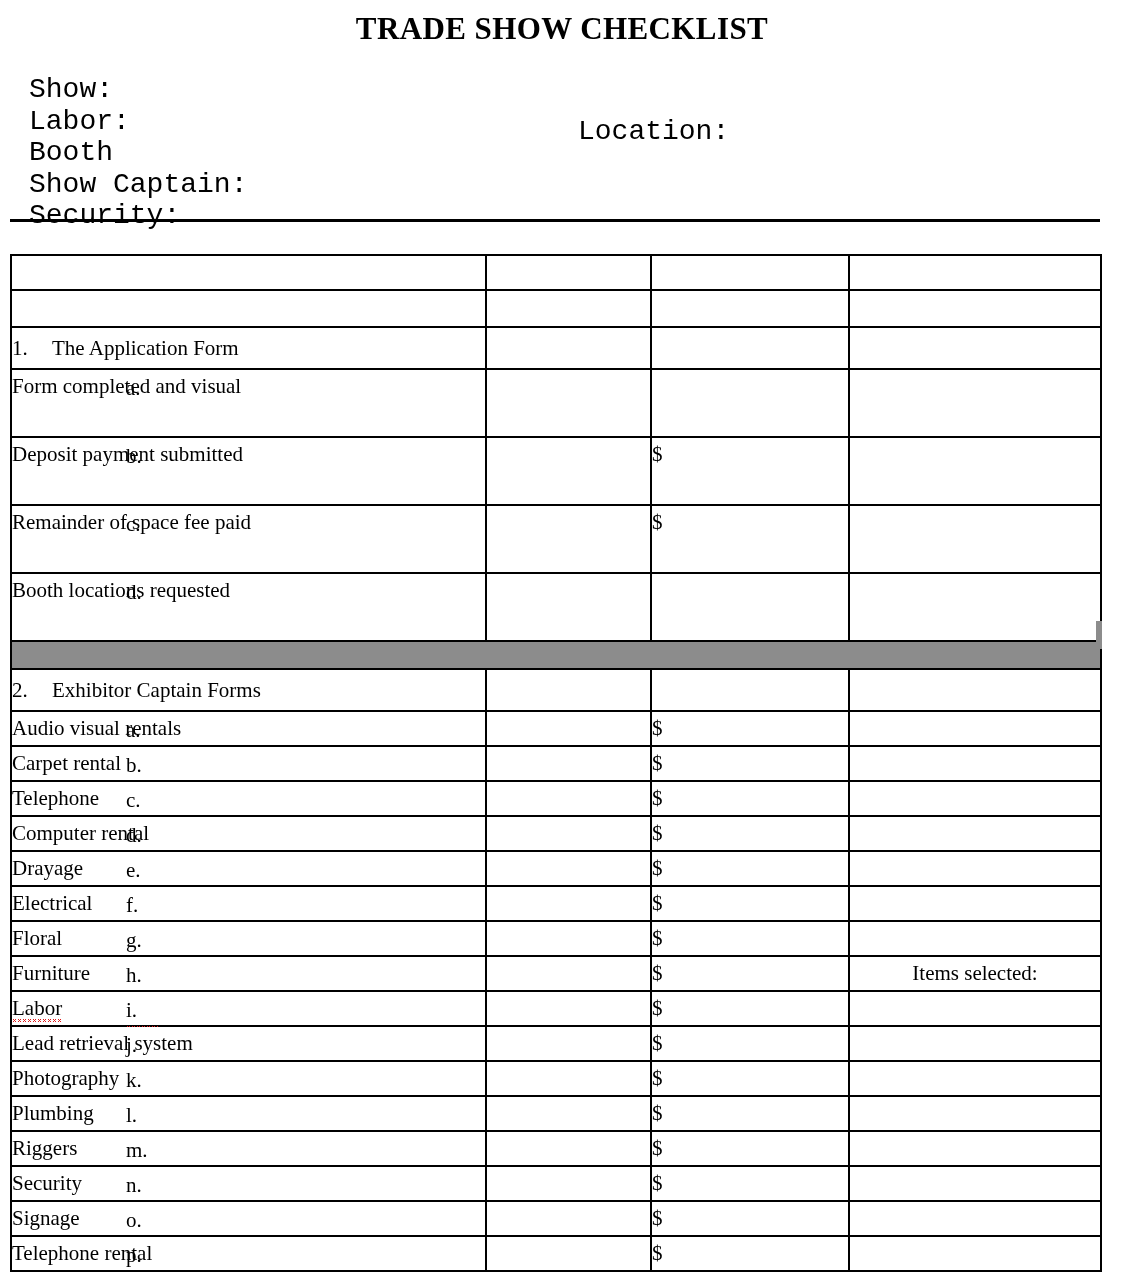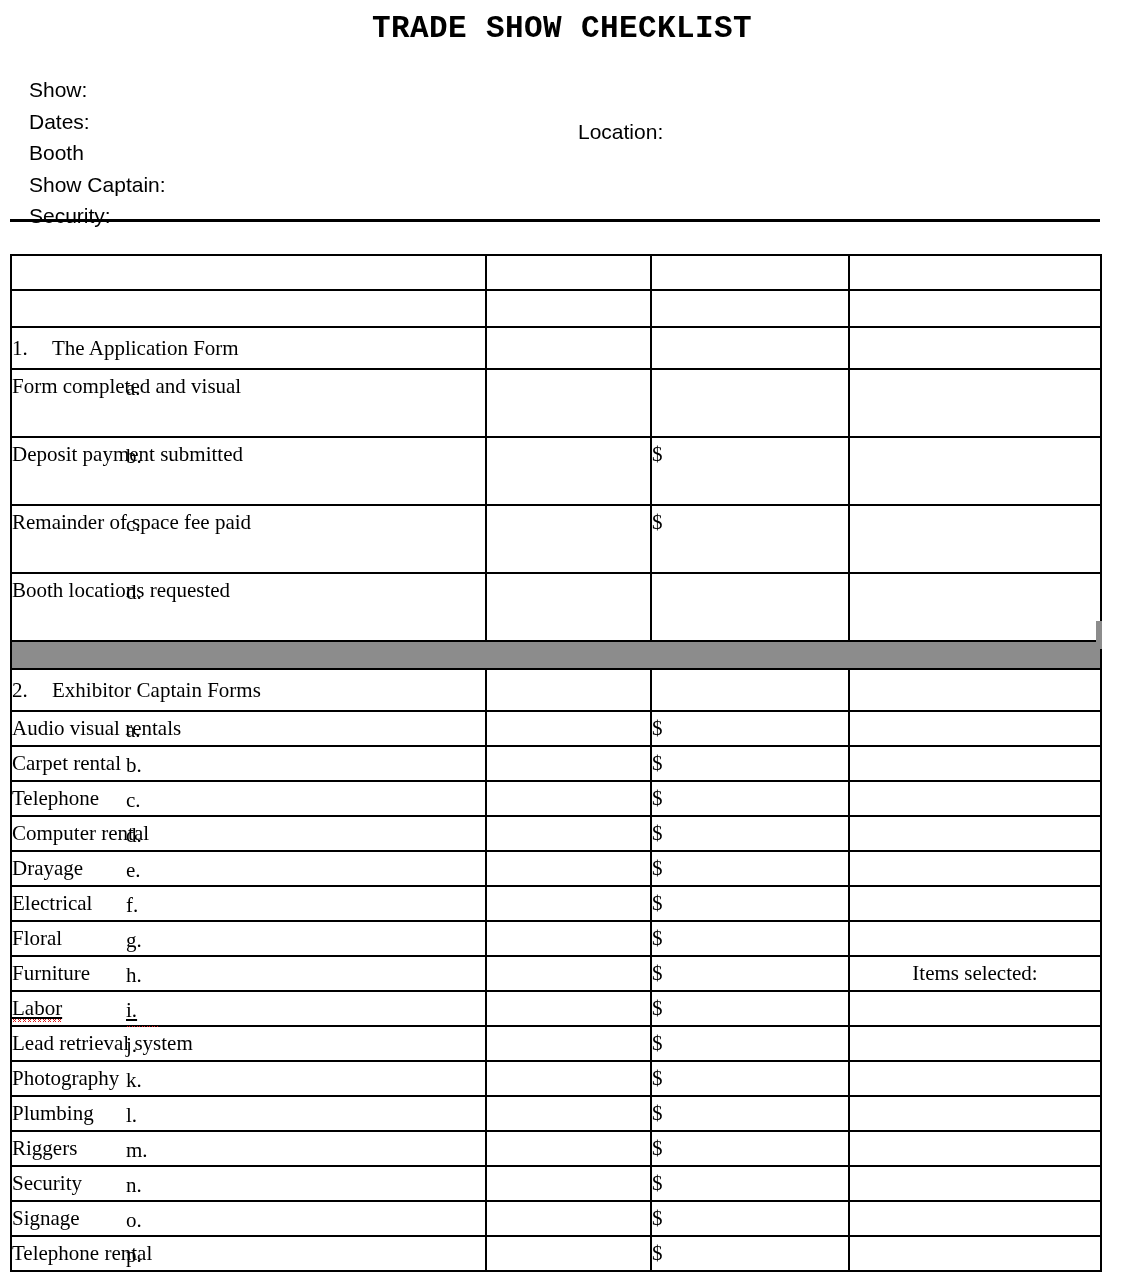--- a/index.html
+++ b/index.html
@@ -25,32 +25,32 @@
   
   .doc-title {
     position: absolute;
     left: 0;
     top: 11px;
     width: 1124px;
     text-align: center;
     font-size: 31px;
     font-weight: bold;
     letter-spacing: 0.4px;
-    font-family: Liberation Mono, monospace;
+    font-family: Liberation Serif, serif;
   }
 
   
   .info-block {
     position: absolute;
     left: 29px;
     top: 74px;
     width: 1070px;
-    font-size: 21px;
+    font-size: 28px;
     line-height: 31.5px;
-    font-family: Liberation Sans, sans-serif;
+    font-family: Liberation Mono, monospace;
   }
   .info-line {
     position: relative;
     height: 31.5px;
     white-space: nowrap;
   }
   .info-label { display: inline-block; }
   .info-location {
     position: absolute;
     left: 549px;
@@ -165,21 +165,20 @@
 
   
   .misspelled {
     background-repeat: repeat-x;
     background-position: left bottom 1px;
     background-size: 5px 3px;
     background-image:
       linear-gradient(45deg, transparent 40%, #e01b1b 40%, #e01b1b 60%, transparent 60%),
       linear-gradient(-45deg, transparent 40%, #e01b1b 40%, #e01b1b 60%, transparent 60%);
     padding-bottom: 3px;
-    text-decoration: underline;
   }
 
   
   .cost-cell {
     font-size: 21px;
     line-height: 33px;
     padding-left: 22px;
   }
   .comments-cell {
     font-size: 21px;
@@ -213,21 +212,21 @@
 
 <div class="page">
 
   <div class="doc-title">TRADE SHOW CHECKLIST</div>
 
   <div class="info-block">
     <div class="info-line">
       <span class="info-label">Show:</span>
     </div>
     <div class="info-line">
-      <span class="info-label">Dates:</span>
+      <span class="info-label">Labor:</span>
       <span class="info-location">Location:</span>
     </div>
     <div class="info-line">
       <span class="info-label">Booth</span>
     </div>
     <div class="info-line">
       <span class="info-label">Show  Captain:</span>
     </div>
     <div class="info-line">
       <span class="info-label">Security:</span>

